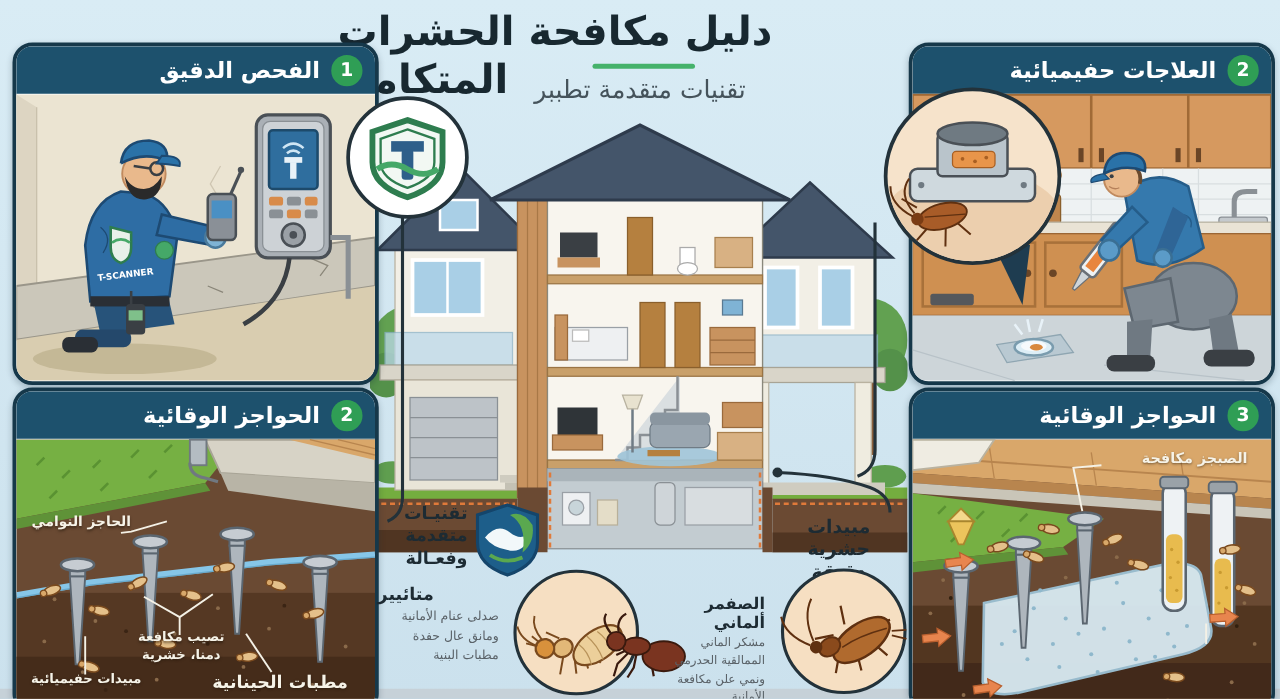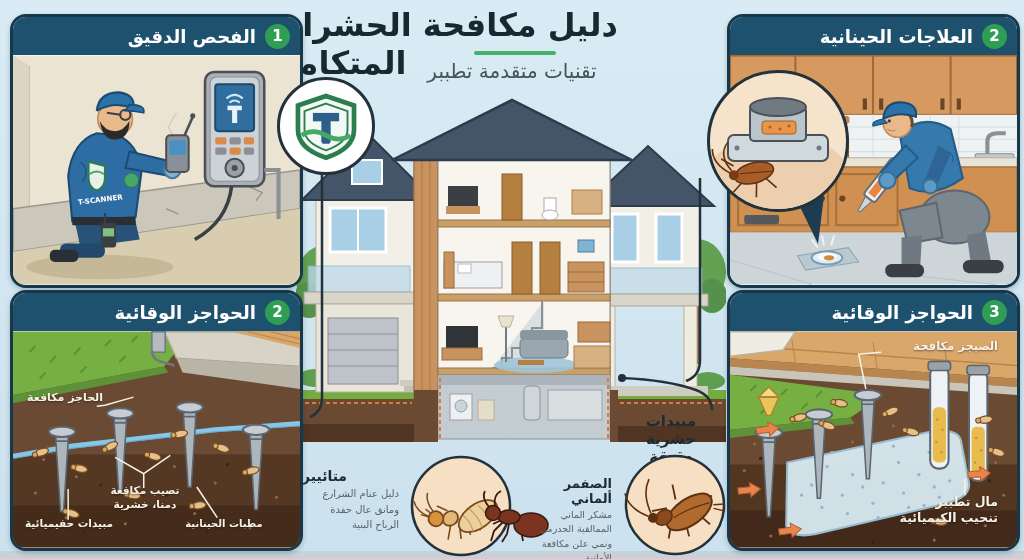--- a/index.html
+++ b/index.html
@@ -8,21 +8,21 @@
   .abs{position:absolute;}
   
   .main-title{position:absolute;left:270px;top:6px;width:490px;text-align:left;
     font-size:32px;font-weight:bold;color:#182830;direction:rtl;}
   .title-underline{position:absolute;left:474px;top:51px;width:82px;height:4px;
     background:#45b26b;border-radius:2px;}
   .subtitle{position:absolute;left:312px;top:59px;width:400px;text-align:center;
     font-size:20px;color:#45535b;direction:rtl;}
   
   .panel{position:absolute;border:3px solid #16384a;border-radius:16px;overflow:hidden;
-    background:#fff;box-shadow:0 2px 5px rgba(20,40,55,.25);z-index:2;}
+    background:#fff;box-shadow:0 2px 5px rgba(20,40,55,.25);z-index:2;margin-top:20px;}
   .panel-header{height:38px;background:#1d516d;display:flex;align-items:center;
     justify-content:flex-end;gap:9px;padding:0 10px;}
   .panel-title{color:#fff;font-weight:bold;font-size:18px;direction:rtl;}
   .num{width:25px;height:25px;border-radius:50%;background:#2f9e55;color:#fff;
     font-weight:bold;font-size:15px;display:flex;align-items:center;justify-content:center;flex:0 0 auto;}
   .panel-body{position:relative;width:100%;height:calc(100% - 38px);}
   .fill{position:absolute;left:0;top:0;width:100%;height:100%;}
   .plabel{position:absolute;color:#f6f3e8;font-weight:bold;direction:rtl;text-align:center;
     line-height:1.3;text-shadow:0 1px 2px rgba(30,20,10,.55);z-index:3;}
   
@@ -206,21 +206,21 @@
           <rect x="64" y="130" width="15" height="24" rx="3" fill="#3a3f44"></rect>
           <line x1="68" y1="130" x2="68" y2="120" stroke="#3a3f44" stroke-width="2"></line>
           <rect x="66" y="135" width="11" height="8" fill="#7fc08a"></rect>
         </g>
       </svg>
     </div>
   </section>
 
   <section class="panel" id="panel-tr" style="left:727px;top:14px;width:287px;height:268px">
     <div class="panel-header">
-      <span class="panel-title">العلاجات الحينانية</span>
+      <span class="panel-title">العلاجات حفيميائية</span>
       <span class="num">2</span>
     </div>
     <div class="panel-body">
       <svg class="fill" viewBox="0 0 281 224">
         <rect width="281" height="58" fill="#d6995f" stroke="#a06a36" stroke-width="2"></rect>
         <line x1="64" y1="0" x2="64" y2="58" stroke="#a06a36" stroke-width="2"></line>
         <line x1="140" y1="0" x2="140" y2="58" stroke="#a06a36" stroke-width="2"></line>
         <line x1="216" y1="0" x2="216" y2="58" stroke="#a06a36" stroke-width="2"></line>
         <rect x="54" y="42" width="4" height="11" fill="#6a4526"></rect>
           <rect x="70" y="42" width="4" height="11" fill="#6a4526"></rect>
@@ -366,27 +366,27 @@
         <use href="#bl-termite" transform="translate(234,136) rotate(-14)"></use>
             <use href="#bl-termite" transform="translate(118,160) rotate(6)"></use>
         <use href="#bl-termite" transform="translate(182,170) rotate(-6)"></use>
             <use href="#bl-termite" transform="translate(58,178) rotate(18)"></use>
           </g>
         <path d="M82,73 l8,-1 l28,-8" stroke="#f4f1e6" stroke-width="1.5" fill="none"></path>
         <path d="M128,153 v-14 l-28,-16 M128,139 l26,-18" stroke="#f4f1e6" stroke-width="1.5" fill="none"></path>
         <path d="M54,184 v-30" stroke="#f4f1e6" stroke-width="1.5"></path>
         <path d="M200,182 l-20,-30" stroke="#f4f1e6" stroke-width="1.5"></path>
       </svg>
-      <div class="plabel" style="left:10px;top:60px;width:84px;font-size:11px">الحاجز مكافعة</div>
+      <div class="plabel" style="left:10px;top:60px;width:84px;font-size:11px">الحاجز النوامي</div>
       <div class="plabel" style="left:86px;top:153px;width:92px;font-size:10.5px">
         <div>تصيب مكافعة</div>
         <div>دمنا، خشرية</div>
       </div>
       <div class="plabel" style="left:4px;top:186px;width:104px;font-size:10.5px">مبيدات حفيميائية</div>
-      <div class="plabel" style="left:156px;top:186px;width:110px;font-size:10px">مطبات الحينانية</div>
+      <div class="plabel" style="left:156px;top:186px;width:110px;font-size:14px">مطبات الحينانية</div>
     </div>
   </section>
 
   <section class="panel" id="panel-br" style="left:727px;top:290px;width:287px;height:255px">
     <div class="panel-header">
       <span class="panel-title">الحواجز الوقائية</span>
       <span class="num">3</span>
     </div>
     <div class="panel-body">
       <svg class="fill" viewBox="0 0 281 211">
@@ -500,24 +500,20 @@
             <use href="#br-termite" transform="translate(178,98) rotate(14)"></use>
         <use href="#br-termite" transform="translate(250,86) rotate(-8)"></use>
             <use href="#br-termite" transform="translate(262,118) rotate(18)"></use>
         <use href="#br-termite" transform="translate(206,186) rotate(4)"></use>
             <use href="#br-termite" transform="translate(96,92) rotate(20)"></use>
           </g>
         <polyline points="148,20 126,22 133,56" fill="none" stroke="#f4f1e6" stroke-width="1.5"></polyline>
         <line x1="230" y1="144" x2="230" y2="160" stroke="#f4f1e6" stroke-width="1.5"></line>
       </svg>
       <div class="plabel" style="left:148px;top:8px;width:120px;font-size:11.5px;text-align:right">الصبجز مكافحة</div>
-      <div class="plabel" style="left:138px;top:163px;width:130px;font-size:12.5px;text-align:right">
-        <div>مال تطببر</div>
-        <div>تنحيب الكيميائية</div>
-      </div>
     </div>
   </section>
 
   <div class="abs" style="left:277px;top:77px;width:92px;height:92px;border-radius:50%;background:#ffffff;
        border:3px solid #23323a;z-index:5;display:flex;align-items:center;justify-content:center">
     <svg width="86" height="86" viewBox="0 0 92 92">
       <path d="M46 14 L76 24 V50 Q76 70 46 80 Q16 70 16 50 V24 Z" fill="#f2f8f3" stroke="#2e7d4f" stroke-width="5"></path>
       <path d="M46 22 L69 30 V50 Q69 64 46 72 Q23 64 23 50 V30 Z" fill="none" stroke="#2e7d4f" stroke-width="2"></path>
       <rect x="32" y="32" width="28" height="9" fill="#2e5f8a"></rect>
       <rect x="41" y="39" width="10" height="26" rx="3" fill="#2e5f8a"></rect>
@@ -544,32 +540,45 @@
       <g transform="translate(44,100) rotate(-15)">
         <path d="M-18,-12 l-10,-10 M-14,6 l-12,8 M0,10 l-4,14 M10,8 l8,12" stroke="#5f3010" stroke-width="1.6" fill="none"></path>
         <ellipse cx="0" cy="0" rx="20" ry="10" fill="#a85c28" stroke="#5f3010" stroke-width="1.5"></ellipse>
         <line x1="-14" y1="-3" x2="18" y2="3" stroke="#5f3010"></line>
         <circle cx="-20" cy="-3" r="5" fill="#7a3c14"></circle>
         <path d="M-23,-6 Q-38,-20 -34,-34 M-21,-8 Q-30,-26 -18,-36" stroke="#5f3010" fill="none" stroke-width="1.6"></path>
       </g>
     </svg>
   </div>
 
+  <div class="abs" style="left:300px;top:400px;width:146px;height:66px;z-index:3">
+    <div class="dark-note" style="position:absolute;left:0;top:2px;width:74px;font-size:14px;line-height:1.3;text-align:right">
+      <div>تقنيـات</div>
+      <div>متقدمة</div>
+      <div>وفعـالة</div>
+    </div>
+    <svg style="position:absolute;left:78px;top:0" width="56" height="64" viewBox="0 0 56 64">
+      <path d="M28 4 L52 12 V34 Q52 52 28 60 Q4 52 4 34 V12 Z" fill="#1d5e8a" stroke="#14456b" stroke-width="2.5"></path>
+      <path d="M10 30 Q20 18 30 26 Q40 34 48 24 Q42 44 28 40 Q16 38 10 30" fill="#f2f8fa"></path>
+      <path d="M30 12 Q44 20 40 42 Q50 34 48 20 Q40 8 30 12" fill="#5aa84f"></path>
+      <path d="M14 44 Q26 52 40 46" stroke="#5aa84f" stroke-width="3" fill="none"></path>
+    </svg>
+  </div>
 
   <div class="abs dark-note" style="left:628px;top:412px;width:86px;font-size:15px;line-height:1.2;text-align:center;z-index:3">
     <div>مبيدات</div>
     <div>حشرية دقيقة</div>
   </div>
 
   <div class="abs" style="left:302px;top:468px;width:97px;z-index:3">
     <div class="dark-note" style="font-size:14px;text-align:left">متائيير</div>
     <div class="small-note" style="font-size:10px;line-height:1.55;text-align:right;margin-top:2px">
-      <div>دليل عنام الشرارع</div>
+      <div>صدلى عنام الأمانية</div>
       <div>ومانق عال حفدة</div>
-      <div>الرباح البنية</div>
+      <div>مطبات البنية</div>
     </div>
   </div>
 
   <svg class="abs" style="left:408px;top:454px;z-index:3" width="106" height="104" viewBox="0 0 106 104">
     <circle cx="53" cy="52" r="49" fill="#f6dfc2" stroke="#23323a" stroke-width="2.5"></circle>
     <g transform="translate(55,58) rotate(-35)">
       <path d="M-18,4 l-10,10 M-10,8 l-7,13 M-2,10 l-5,13 M-20,-8 l-12,2 M-12,-10 l-6,-10 M2,12 l2,13" stroke="#7a4a1e" stroke-width="1.6" fill="none"></path>
       <ellipse cx="10" cy="12" rx="22" ry="12" fill="#eccf9a" stroke="#7a4a1e" stroke-width="1.8"></ellipse>
       <path d="M-2,3 q3,9 -1,19 M7,1 q3,11 0,23 M16,3 q3,9 1,19" stroke="#b8935a" fill="none"></path>
       <ellipse cx="-14" cy="-2" rx="8" ry="7" fill="#e2b878" stroke="#7a4a1e" stroke-width="1.8"></ellipse>

